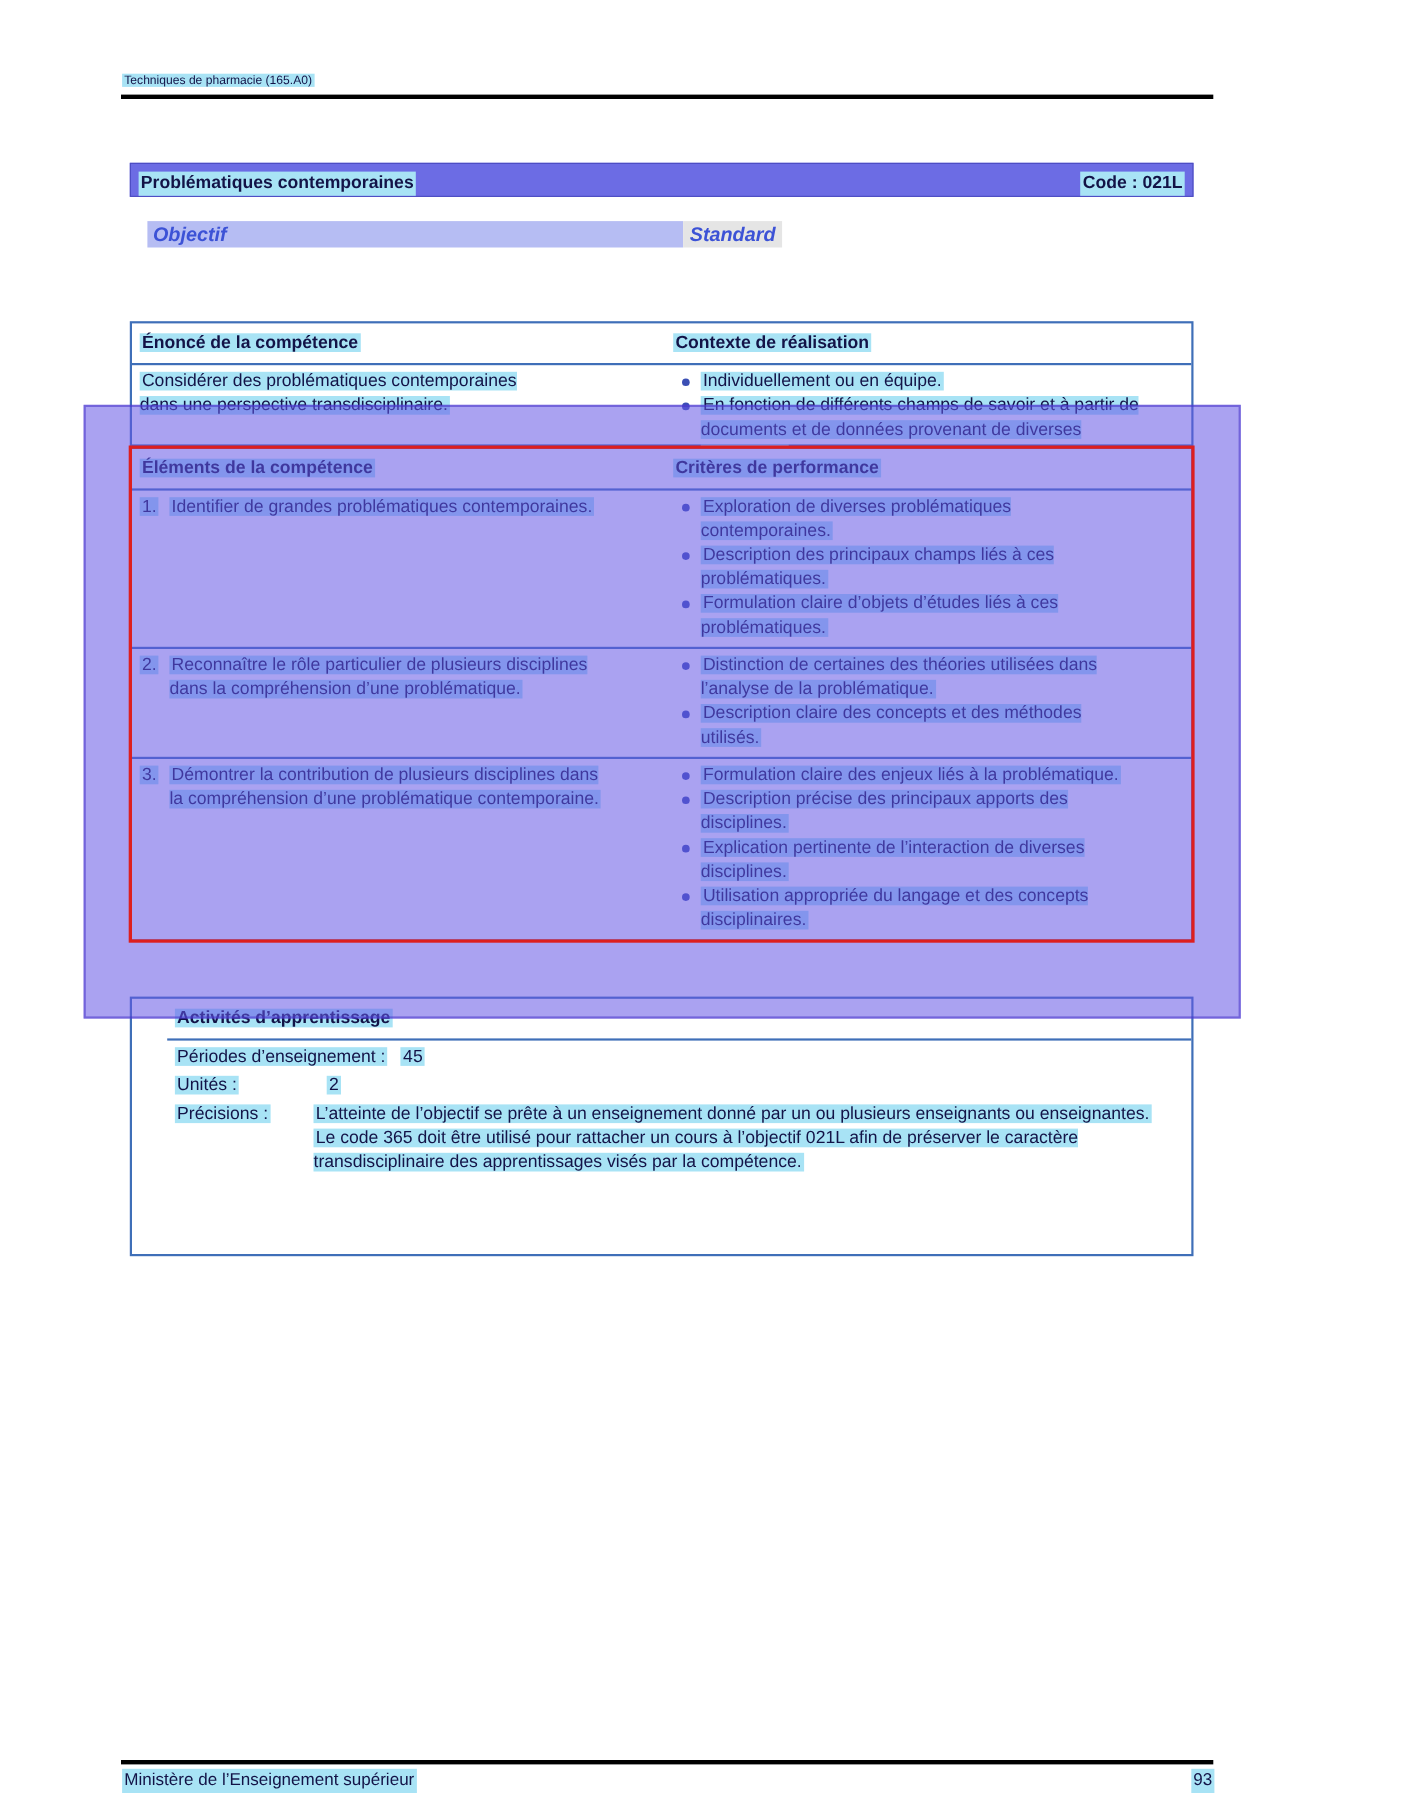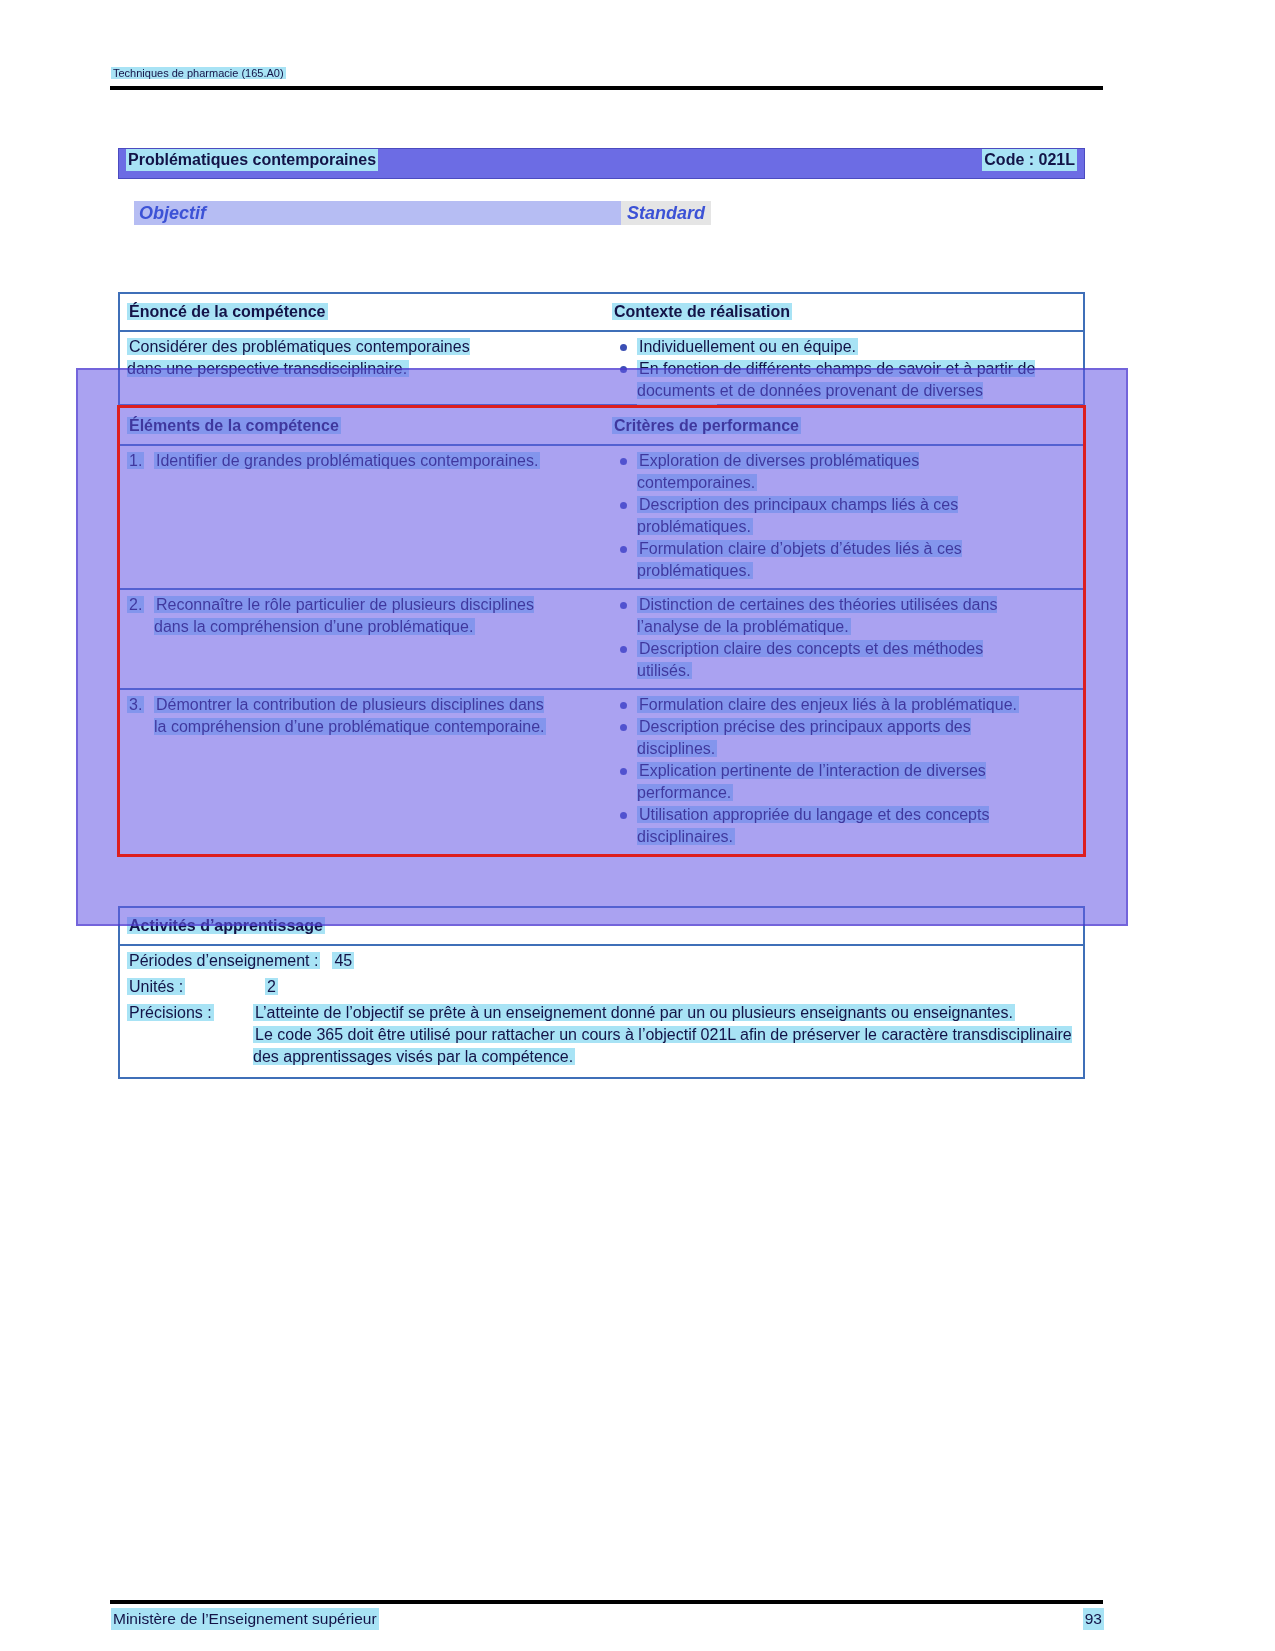--- a/index.html
+++ b/index.html
@@ -20,35 +20,35 @@
   .doc-header { position: absolute; top: 62px; left: 111px; font-size: 11px; }
   .rule { position: absolute; left: 110px; width: 993px; height: 4px; background: #000; }
   .rule-top { top: 86px; }
   .rule-bottom { top: 1600px; }
   .doc-footer { position: absolute; top: 1608px; left: 111px; width: 993px;
                 display: flex; justify-content: space-between; font-size: 15.5px; gap: 21px; }
 
   
   .title-bar { position: absolute; top: 148px; left: 118px; width: 967px; height: 31px;
                background: #6c6ce4; border: 1px solid #4b4bc0;
-               display: flex; justify-content: space-between; align-items: flex-start;
+               display: flex; justify-content: space-between; align-items: flex-end;
                padding: 0 7px; font-weight: bold; }
 
   
   .obj-row { position: absolute; top: 201px; left: 134px; display: flex;
              font-size: 18px; font-weight: bold; font-style: italic; color: #3c52d6; }
   .obj-band { width: 487px; background: #b6bdf3; padding: 1px 5px; }
   .std-band { background: #e5e5e5; padding: 1px 6px; }
 
   
   .table { position: absolute; left: 118px; width: 967px;
            border: 2px solid #3f6fb8; background: #fff; }
   .t-comp { top: 252px; height: 114px; margin-top: 40px; }
   .t-elem { top: 406px; }
-  .t-act  { top: 906px; height: 173px; }
+  .t-act  { top: 906px; height: 236px; padding-left: 32px; }
 
   .thead { display: flex; border-bottom: 2px solid #3f6fb8; font-weight: bold;
            padding: 7px 0; }
   .thead-single { border-bottom: 2px solid #3f6fb8; font-weight: bold; padding: 7px 7px; }
   .trow { display: flex; }
   .t-elem .trow { border-bottom: 2px solid #3f6fb8; }
   .t-elem .trow:last-child { border-bottom: none; }
 
   .c1 { flex: 0 0 482px; padding: 4px 8px 6px 7px; }
   .c2 { flex: 1; padding: 4px 12px 6px 10px; }
@@ -212,21 +212,21 @@
       </div>
       <div class="bullet">
         <span class="dot"></span>
         <div class="btext-wrap">
           <span class="hl">Description précise des principaux apports des disciplines.</span>
         </div>
       </div>
       <div class="bullet">
         <span class="dot"></span>
         <div class="btext-wrap">
-          <span class="hl">Explication pertinente de l’interaction de diverses performance.</span>
+          <span class="hl">Explication pertinente de l’interaction de diverses disciplines.</span>
         </div>
       </div>
       <div class="bullet">
         <span class="dot"></span>
         <div class="btext-wrap">
           <span class="hl">Utilisation appropriée du langage et des concepts disciplinaires.</span>
         </div>
       </div>
     </div>
   </div>

